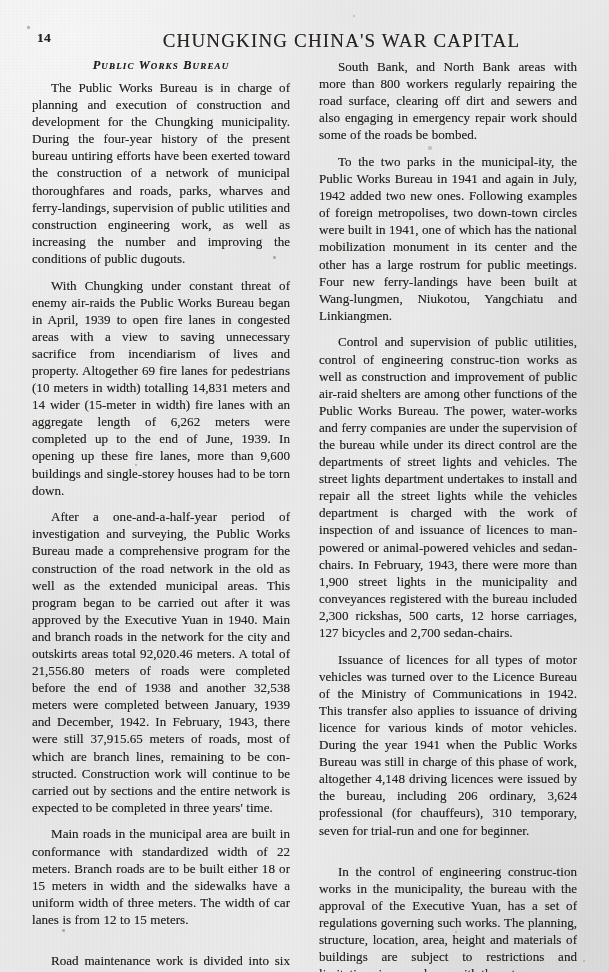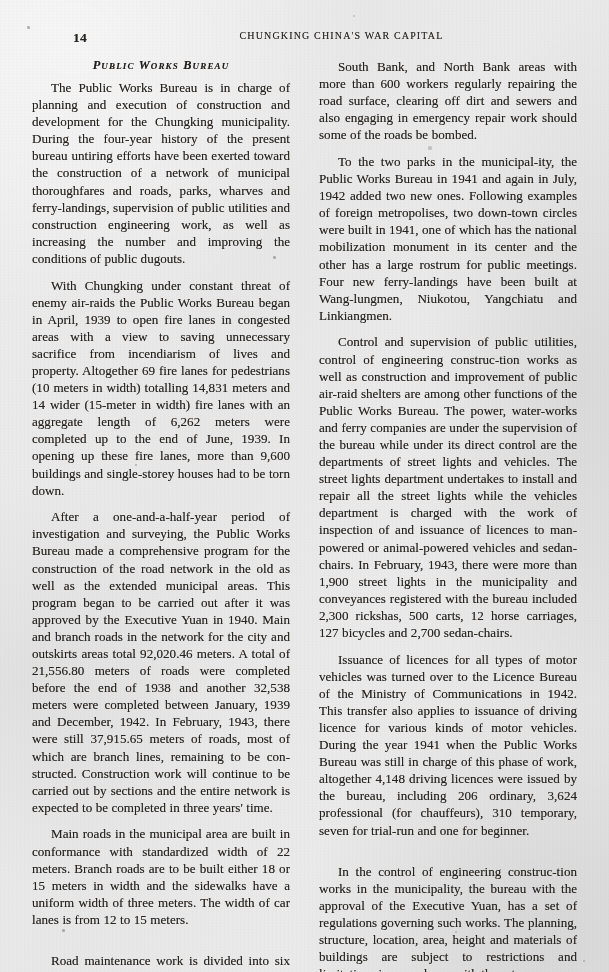--- a/index.html
+++ b/index.html
@@ -53,29 +53,28 @@
     height: 20px;
   }
   .folio {
     position: absolute;
     left: 37px;
     top: 0;
     font-size: 13.5px;
     font-weight: 700;
     letter-spacing: .2px;
     color: #262220;
-    margin-left: 36px;
   }
   .head-title {
     position: absolute;
     left: 110px;
     right: 36px;
     top: 0;
     text-align: center;
-    font-size: 10px;
+    font-size: 19px;
     letter-spacing: 1.15px;
     color: #282422;
     white-space: nowrap;
   }
 
   
   .columns {
     position: absolute;
     top: 58px;
     left: 32px;
@@ -146,20 +145,20 @@
   <div class="col col-left">
     <h2 class="section-title">Public Works Bureau</h2>
     <p class="para">The Public Works Bureau is in charge of planning and execution of construction and development for the Chungking municipality. During the four-year history of the present bureau untiring efforts have been exerted toward the construction of a network of municipal thoroughfares and roads, parks, wharves and ferry-landings, supervision of public utilities and construction engineering work, as well as increasing the number and improving the conditions of public dugouts.</p>
     <p class="para">With Chungking under constant threat of enemy air-raids the Public Works Bureau began in April, 1939 to open fire lanes in congested areas with a view to saving unnecessary sacrifice from incendiarism of lives and property. Altogether 69 fire lanes for pedestrians (10 meters in width) totalling 14,831 meters and 14 wider (15-meter in width) fire lanes with an aggregate length of 6,262 meters were completed up to the end of June, 1939. In opening up these fire lanes, more than 9,600 buildings and single-storey houses had to be torn down.</p>
     <p class="para">After a one-and-a-half-year period of investigation and surveying, the Public Works Bureau made a comprehensive program for the construction of the road network in the old as well as the extended municipal areas. This program began to be carried out after it was approved by the Executive Yuan in 1940. Main and branch roads in the network for the city and outskirts areas total 92,020.46 meters. A total of 21,556.80 meters of roads were completed before the end of 1938 and another 32,538 meters were completed between January, 1939 and December, 1942. In February, 1943, there were still 37,915.65 meters of roads, most of which are branch lines, remaining to be con-structed. Construction work will continue to be carried out by sections and the entire network is expected to be completed in three years' time.</p>
     <p class="para">Main roads in the municipal area are built in conformance with standardized width of 22 meters. Branch roads are to be built either 18 or 15 meters in width and the sidewalks have a uniform width of three meters. The width of car lanes is from 12 to 15 meters.</p>
     <p class="para">Road maintenance work is divided into six sections—city, new municipal, Fuhsingkwan, Shapingpa-Tzechikou,</p>
   </div>
 
   <div class="col col-right">
-    <p class="para">South Bank, and North Bank areas with more than 600 workers regularly repairing the road surface, clearing off dirt and sewers and also engaging in emergency repair work should some of the roads be bombed.</p>
+    <p class="para">South Bank, and North Bank areas with more than 800 workers regularly repairing the road surface, clearing off dirt and sewers and also engaging in emergency repair work should some of the roads be bombed.</p>
     <p class="para">To the two parks in the municipal-ity, the Public Works Bureau in 1941 and again in July, 1942 added two new ones. Following examples of foreign metropolises, two down-town circles were built in 1941, one of which has the national mobilization monument in its center and the other has a large rostrum for public meetings. Four new ferry-landings have been built at Wang-lungmen, Niukotou, Yangchiatu and Linkiangmen.</p>
     <p class="para">Control and supervision of public utilities, control of engineering construc-tion works as well as construction and improvement of public air-raid shelters are among other functions of the Public Works Bureau. The power, water-works and ferry companies are under the supervision of the bureau while under its direct control are the departments of street lights and vehicles. The street lights department undertakes to install and repair all the street lights while the vehicles department is charged with the work of inspection of and issuance of licences to man-powered or animal-powered vehicles and sedan-chairs. In February, 1943, there were more than 1,900 street lights in the municipality and conveyances registered with the bureau included 2,300 rickshas, 500 carts, 12 horse carriages, 127 bicycles and 2,700 sedan-chairs.</p>
     <p class="para">Issuance of licences for all types of motor vehicles was turned over to the Licence Bureau of the Ministry of Communications in 1942. This transfer also applies to issuance of driving licence for various kinds of motor vehicles. During the year 1941 when the Public Works Bureau was still in charge of this phase of work, altogether 4,148 driving licences were issued by the bureau, including 206 ordinary, 3,624 professional (for chauffeurs), 310 temporary, seven for trial-run and one for beginner.</p>
     <p class="para">In the control of engineering construc-tion works in the municipality, the bureau with the approval of the Executive Yuan, has a set of regulations governing such works. The planning, structure, location, area, height and materials of buildings are subject to restrictions and limitations in accordance with the set</p>
   </div>
 
 </div>
 
 </body></html>

